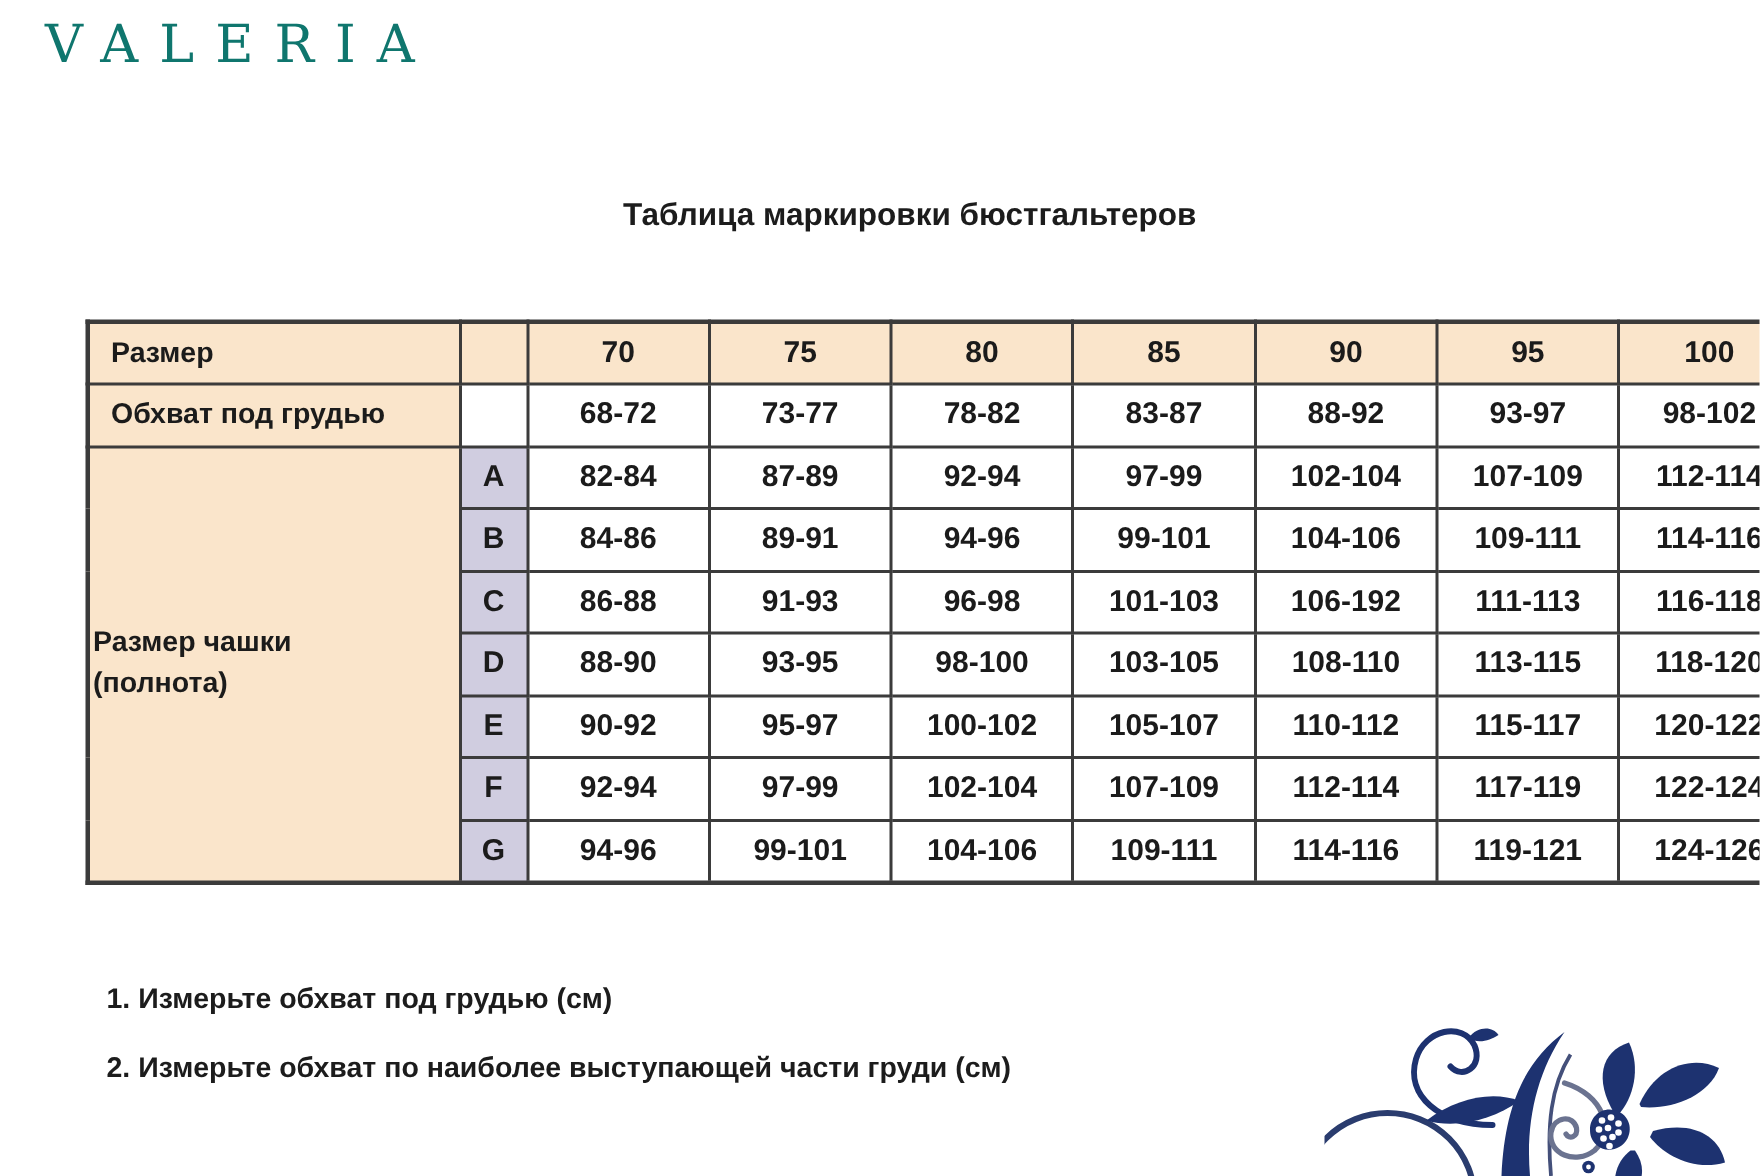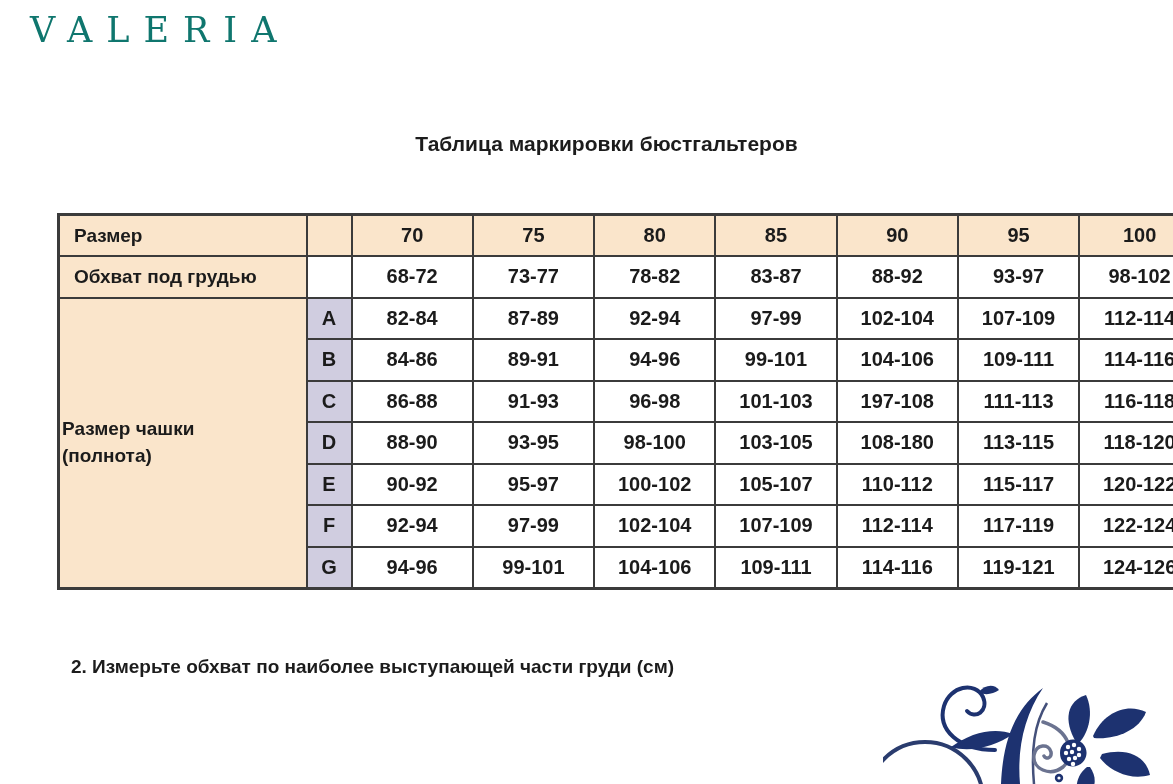--- a/index.html
+++ b/index.html
@@ -156,31 +156,31 @@
         <td>104-106</td>
         <td>109-111</td>
         <td>114-116</td>
       </tr>
       <tr>
         <td class="lav cup-letter">C</td>
         <td>86-88</td>
         <td>91-93</td>
         <td>96-98</td>
         <td>101-103</td>
-        <td>197-108</td>
+        <td>106-192</td>
         <td>111-113</td>
         <td>116-118</td>
       </tr>
       <tr>
         <td class="lav cup-letter">D</td>
         <td>88-90</td>
         <td>93-95</td>
         <td>98-100</td>
         <td>103-105</td>
-        <td>108-180</td>
+        <td>108-110</td>
         <td>113-115</td>
         <td>118-120</td>
       </tr>
       <tr>
         <td class="lav cup-letter">E</td>
         <td>90-92</td>
         <td>95-97</td>
         <td>100-102</td>
         <td>105-107</td>
         <td>110-112</td>
@@ -204,20 +204,21 @@
         <td>104-106</td>
         <td>109-111</td>
         <td>114-116</td>
         <td>119-121</td>
         <td>124-126</td>
       </tr>
     </tbody>
 </table>
 
 <div class="instructions">
+  <div class="instruction">1. Измерьте обхват под грудью (см)</div>
   <div class="instruction">2. Измерьте обхват по наиболее выступающей части груди (см)</div>
 </div>
 
 <svg class="ornament" viewBox="0 0 290 130" xmlns="http://www.w3.org/2000/svg" aria-hidden="true">
 
   <circle cx="42" cy="146" r="58" fill="none" stroke="#2a3c6e" stroke-width="4"></circle>
 
   <path d="M 112 96 C 76 96, 54 76, 61 52 C 67 32, 92 27, 100 43 C 106 57, 92 66, 84 57" fill="none" stroke="#1d3270" stroke-width="4" stroke-linecap="round"></path>
   <path d="M 96 38 C 102 30, 112 30, 116 36 C 110 40, 102 42, 96 38 Z" fill="#1d3270"></path>
 

